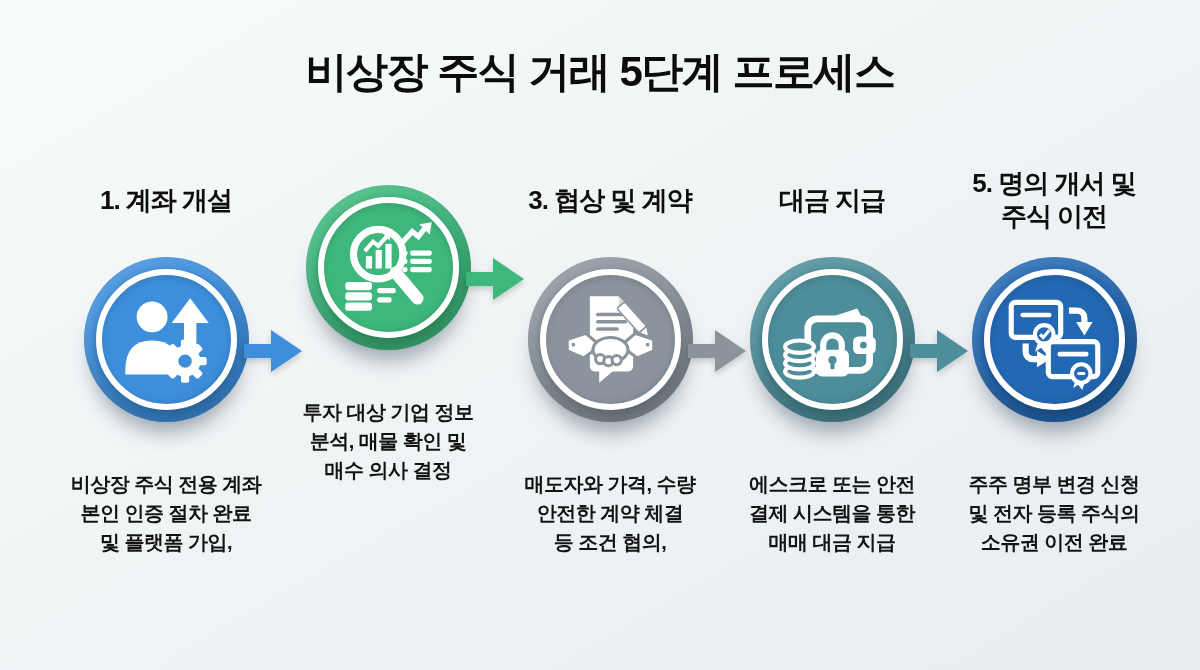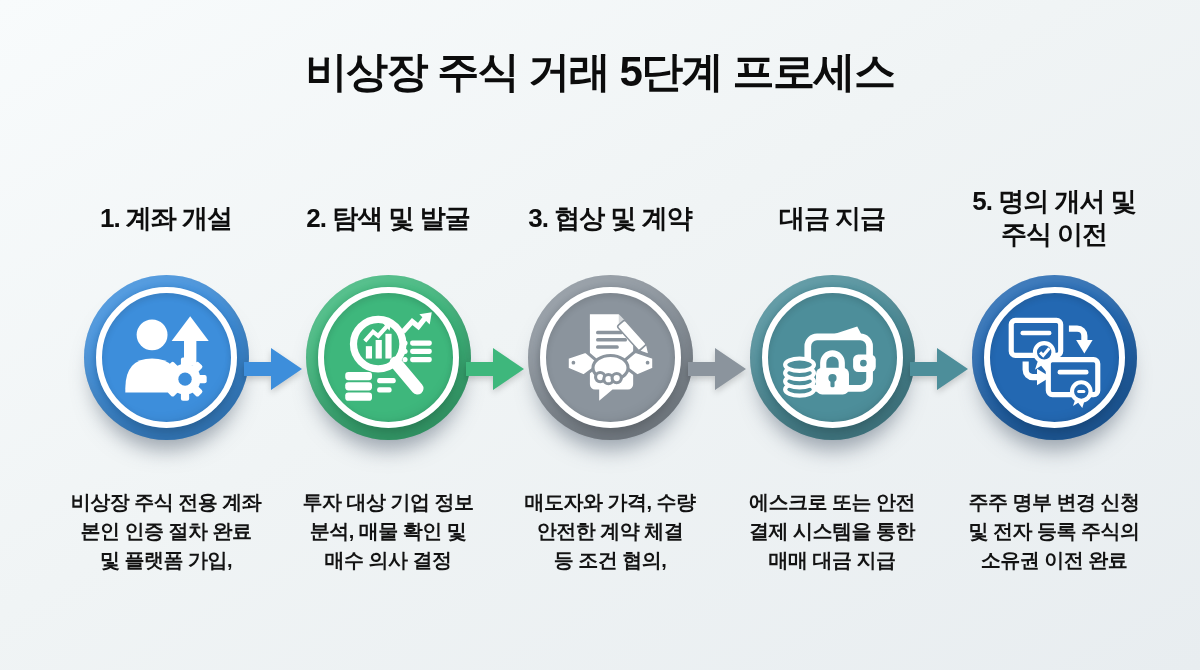--- a/index.html
+++ b/index.html
@@ -13,21 +13,21 @@
     background:linear-gradient(150deg,#f8fbfc 0%,#f0f4f5 45%,#e8edf0 100%);
   }
   .page-title{
     margin:0;padding-top:44px;
     text-align:center;
     font-size:42px;font-weight:700;letter-spacing:-1.5px;
     color:#0c0c0c;
   }
   .row{
     display:flex;justify-content:center;
-    margin-top:82px;
+    margin-top:64px;
     padding-left:20px;
   }
   .column{
     width:222px;
     display:flex;flex-direction:column;align-items:center;
   }
   .step-title{
     height:72px;width:100%;
     display:flex;flex-direction:column;justify-content:center;
     text-align:center;
@@ -115,24 +115,20 @@
         </svg>
       </div>
       <div class="desc">
         <span>비상장 주식 전용 계좌</span>
         <span>본인 인증 절차 완료</span>
         <span>및 플랫폼 가입,</span>
       </div>
     </div>
 
     <div class="column" style="--c: #3eb77c;">
-      <div class="step-title">
-        <span>2. 탐색 및 발굴</span>
-        <span></span>
-      </div>
       <div class="circle-area">
         <div class="disc">
           <div class="ring"></div>
           <svg class="icon" viewBox="0 0 100 100">
             <circle cx="40" cy="37" r="24" fill="none" stroke="#fff" stroke-width="7"></circle>
             <line x1="57" y1="55" x2="78" y2="80" stroke="#fff" stroke-width="12" stroke-linecap="round"></line>
             <rect x="28" y="39" width="6" height="12"></rect>
             <rect x="37.5" y="33" width="6" height="18"></rect>
             <rect x="47" y="27" width="6" height="24"></rect>
             <polyline points="27,34 35,25 40,29 49,19" fill="none" stroke="#fff" stroke-width="4"></polyline>

